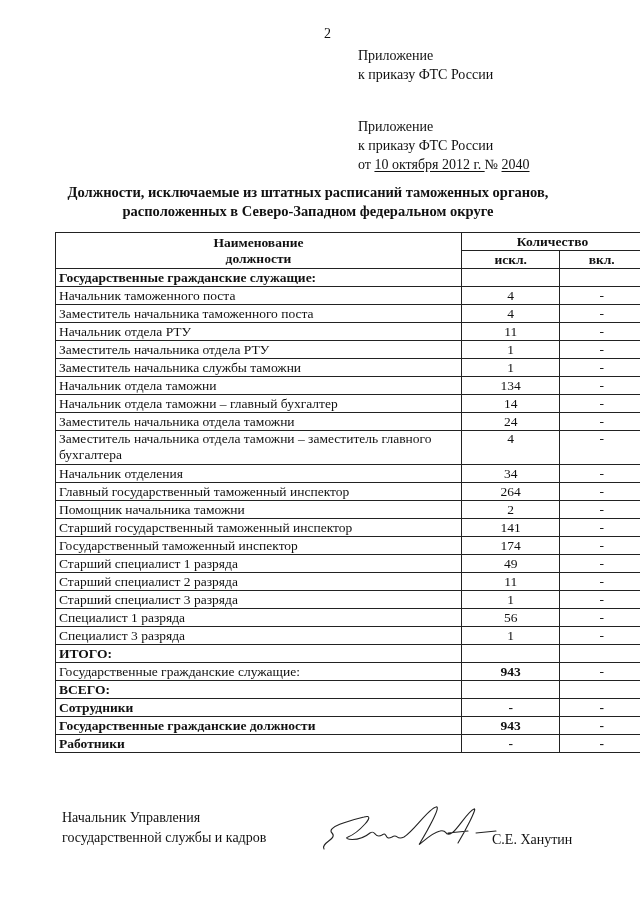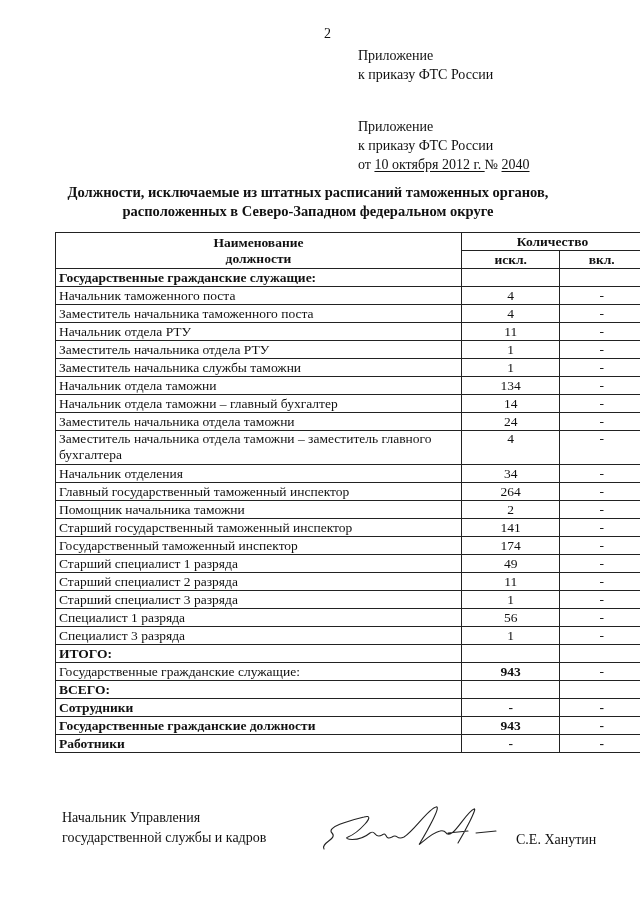--- a/index.html
+++ b/index.html
@@ -45,21 +45,21 @@
     .col-excl { width: 92px; text-align: center; }
     .col-incl { width: 78px; text-align: center; }
     td.qty { text-align: center; }
     tr.bold td { font-weight: bold; }
     tr.tall td { height: 34px; vertical-align: top; }
     tr.tall td.qty { vertical-align: top; }
     .sig-left {
       position: absolute; left: 62px; top: 808px; font-size: 14px; line-height: 20px;
     }
     .sig-name {
-      position: absolute; left: 492px; top: 832px; font-size: 14px; margin-left: 24px;
+      position: absolute; left: 492px; top: 832px; font-size: 14px;
     }
     .signature {
       position: absolute; left: 318px; top: 803px; width: 180px; height: 52px;
     }
   </style>
 </head>
 <body>
 
 <div class="page-number">2</div>
 

